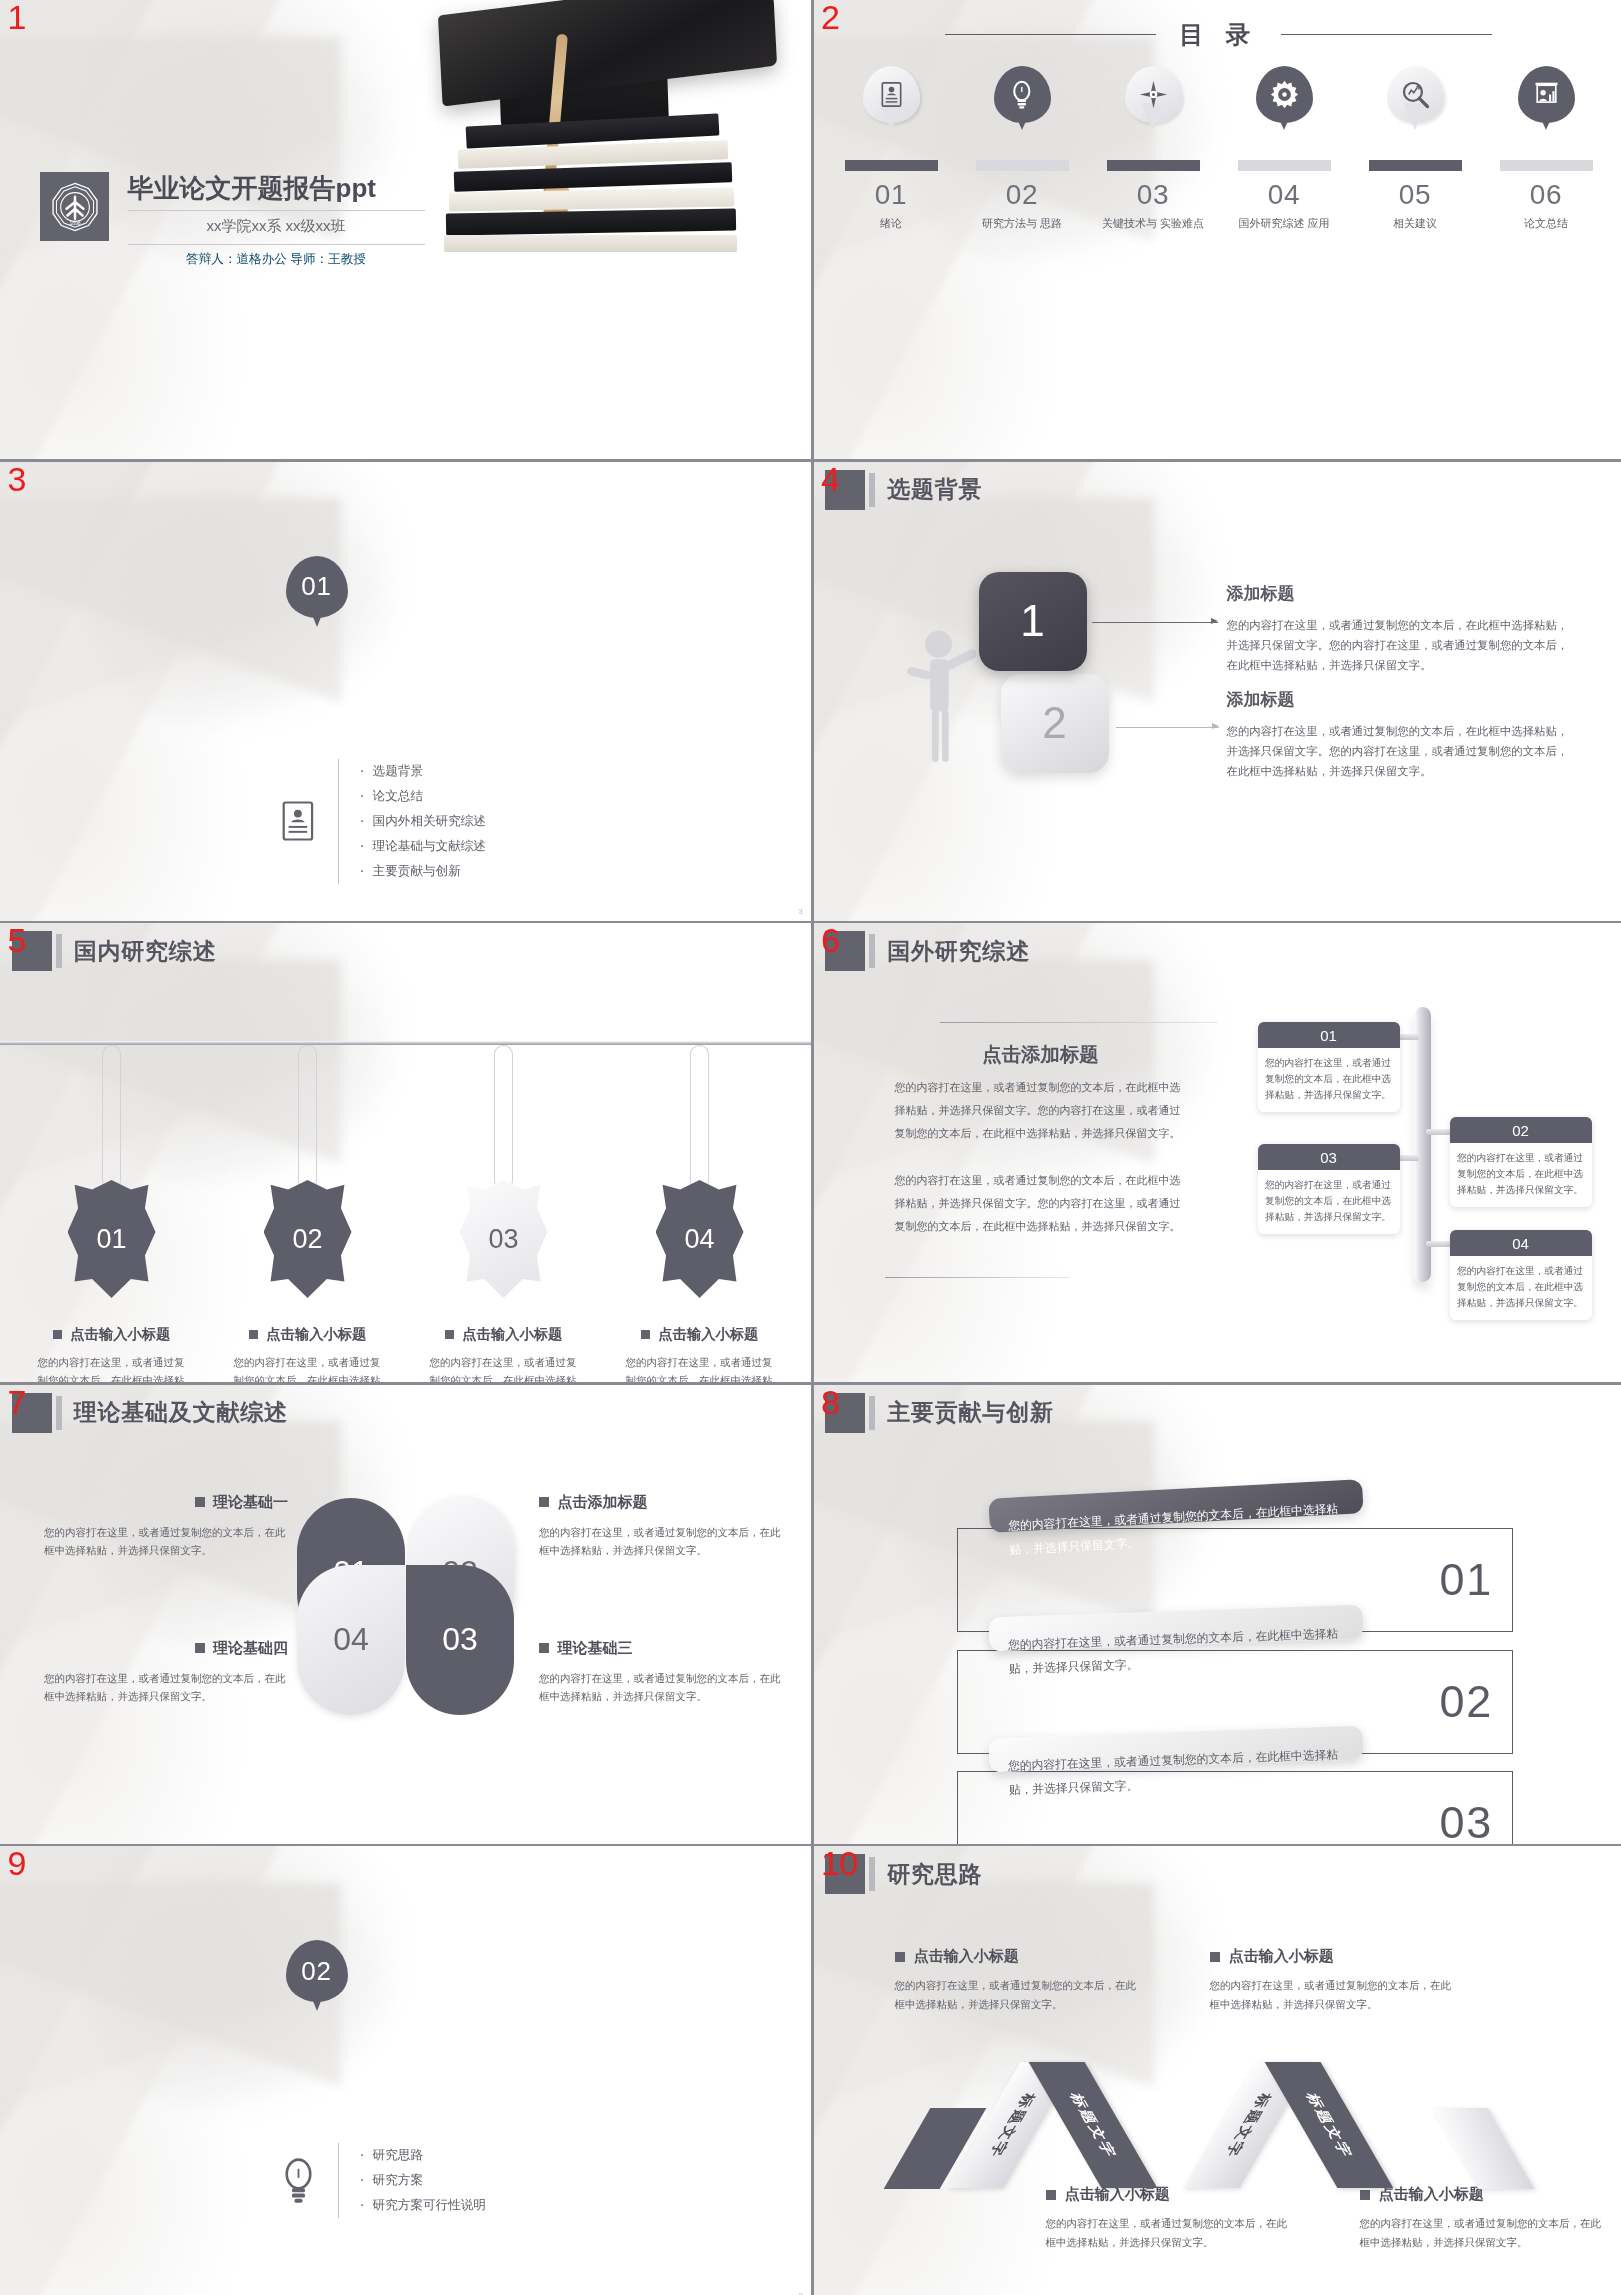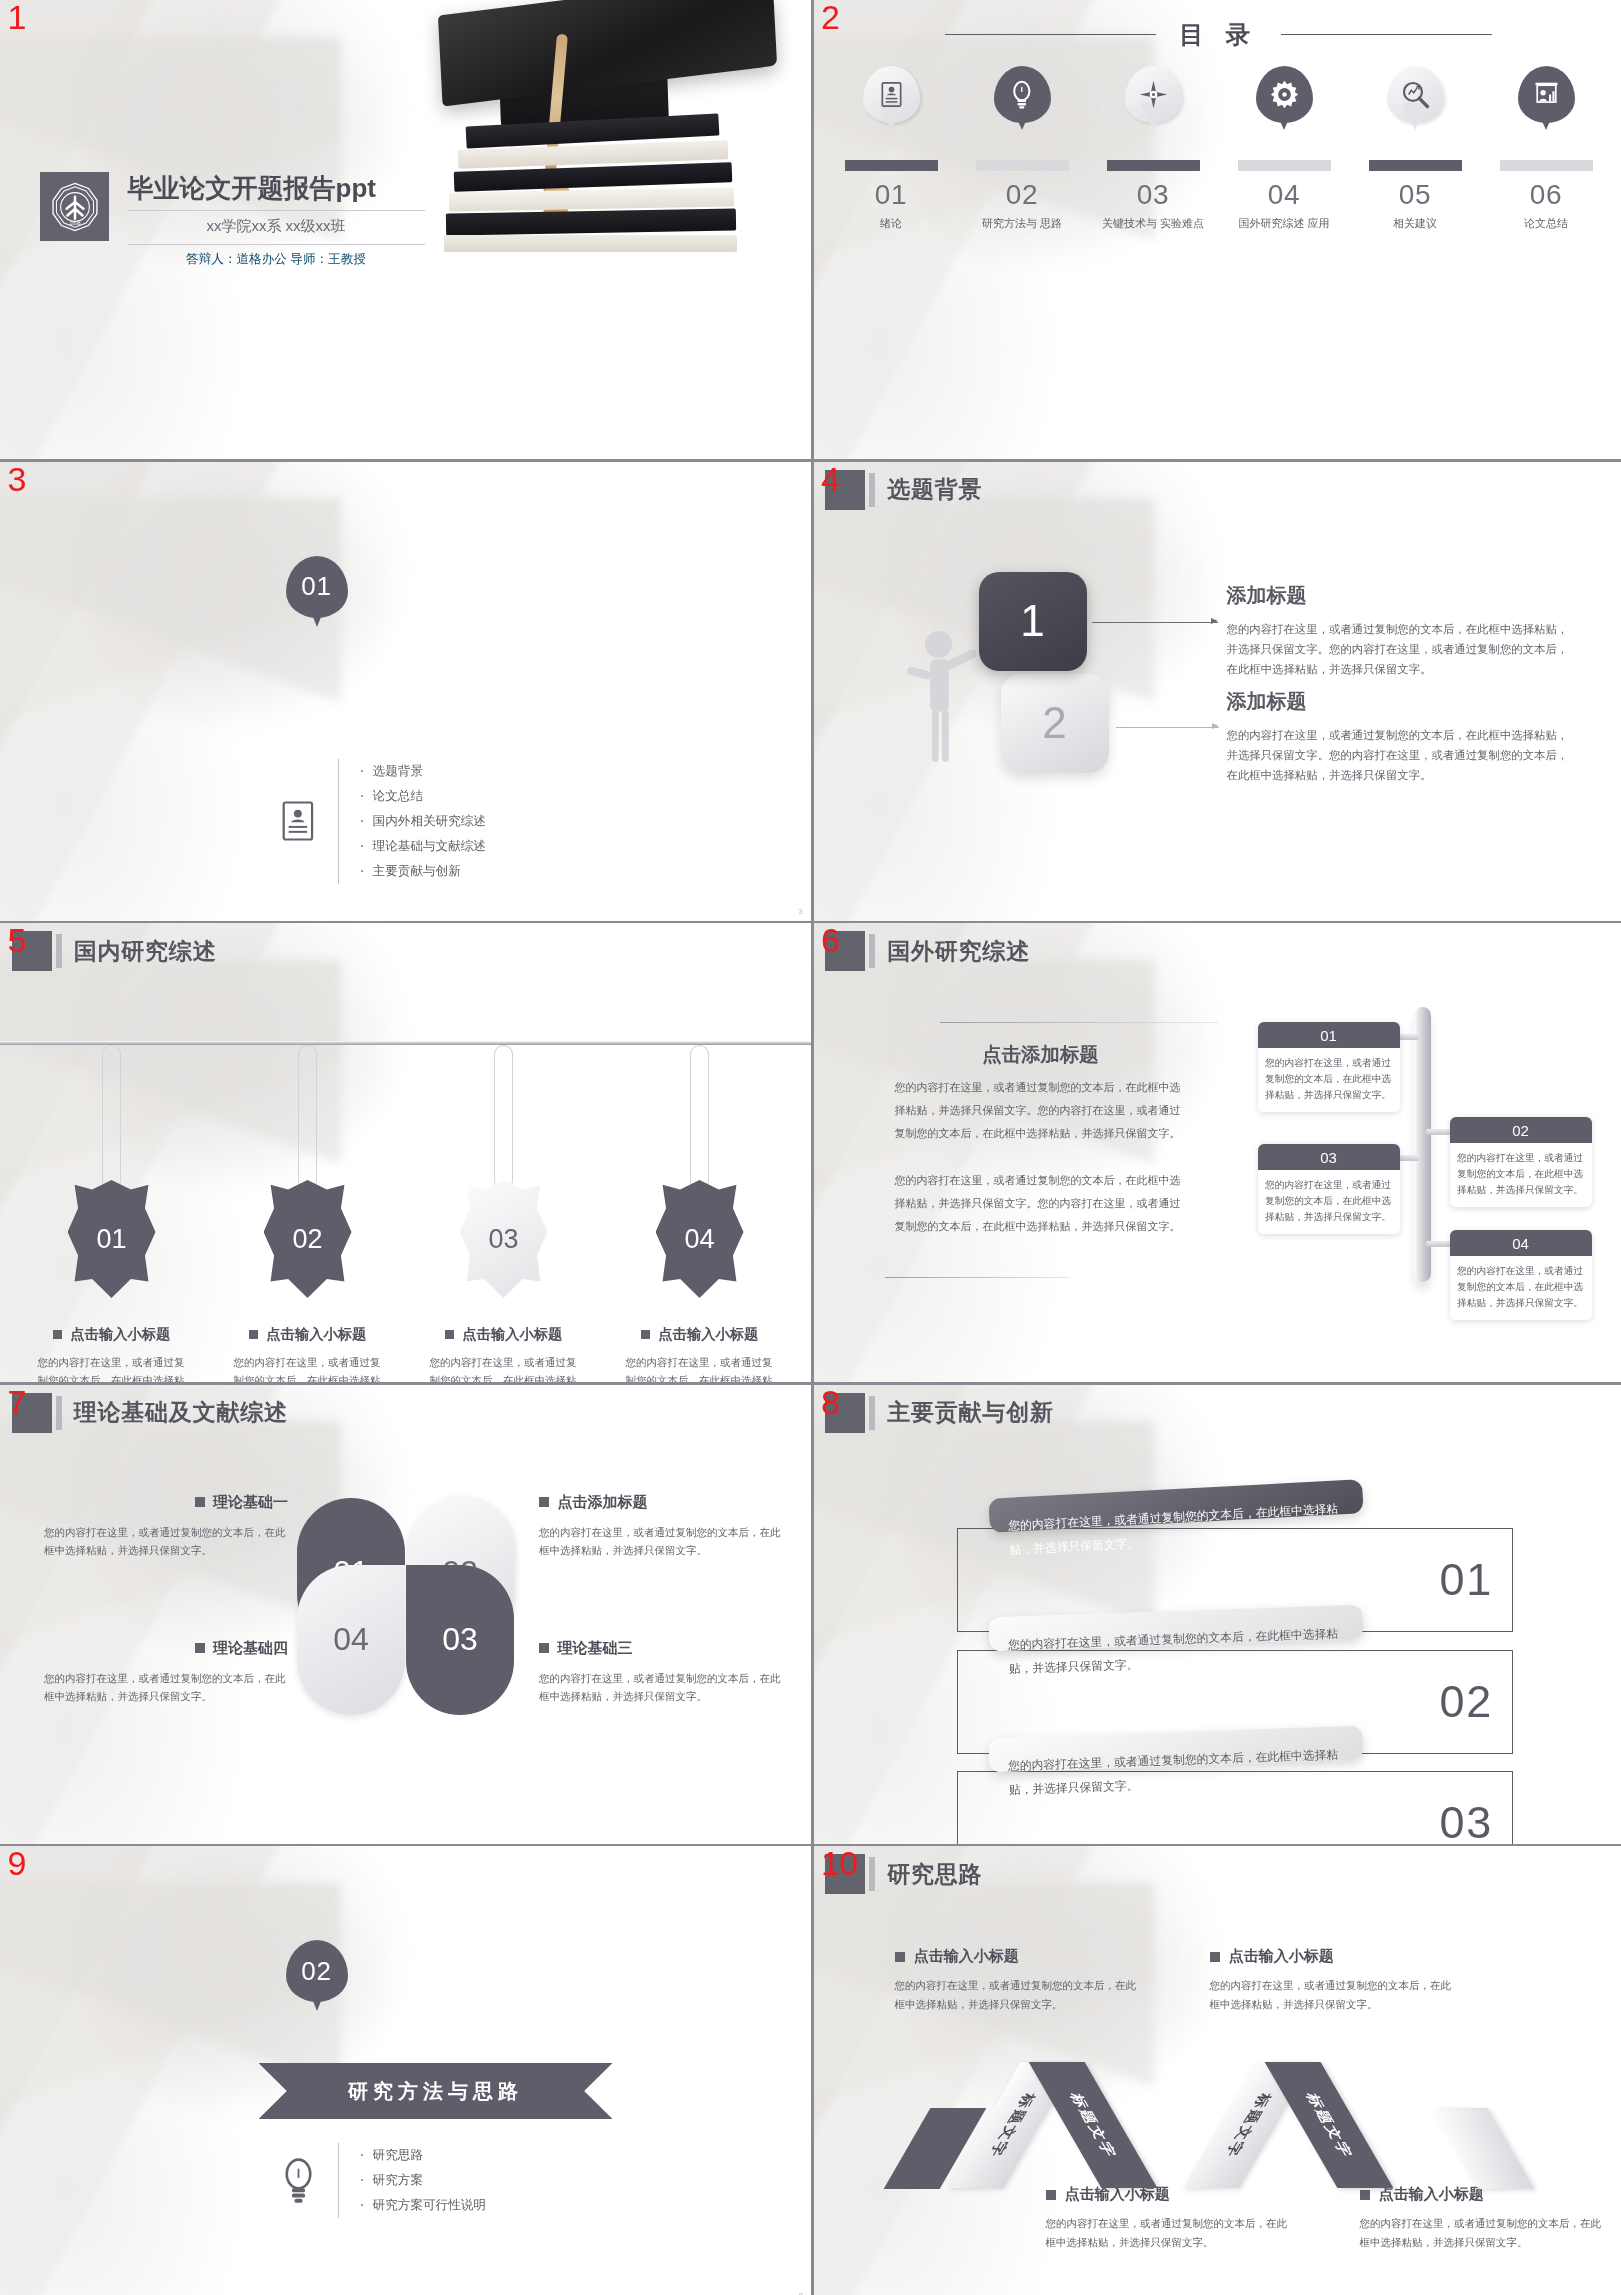--- a/index.html
+++ b/index.html
@@ -188,21 +188,21 @@
   .s4-arrow:after{
     content:""; position:absolute; right:-0.8px; top:-3.4px;
     border-left:7.6px solid #6a6a74; border-top:3.8px solid transparent; border-bottom:3.8px solid transparent;
   }
   .s4-arrow.a1{ left:278px; top:160px; width:126px; }
   .s4-arrow.a2{ left:302px; top:265px; width:103px; background:#b6b6bc; }
   .s4-arrow.a2:after{ border-left-color:#b6b6bc; }
   .s4-txt{ position:absolute; width:345px; }
   .s4-txt.t1{ left:413px; top:120px; }
   .s4-txt.t2{ left:413px; top:226px; }
-  .s4-h{ font-size:20px; font-weight:bold; color:#5a5a64; margin-bottom:10px; }
+  .s4-h{ font-size:17px; font-weight:bold; color:#5a5a64; margin-bottom:10px; }
   .s4-p{ font-size:11.4px; color:#63636d; line-height:20px; }
 
   
   .s5-rail{ position:absolute; left:0; right:0; top:118px; height:4.2px; background:linear-gradient(180deg,#fff,#c9c9cf 45%,#9a9aa2); }
   .s5-items{ position:absolute; left:25px; right:25px; top:122px; display:flex; justify-content:space-between; }
   .s5-col{ width:173px; display:flex; flex-direction:column; align-items:center; }
   .s5-string{ width:18.5px; height:145px; border:1.7px solid #d2d2d8; border-radius:9.3px; border-bottom:none; box-sizing:border-box; }
   .s5-badge{
     margin-top:-10px; width:88px; height:118px; position:relative;
     display:flex; align-items:center; justify-content:center; font-size:27px;
@@ -667,21 +667,20 @@
     <div class="s8-bub b3">您的内容打在这里，或者通过复制您的文本后，在此框中选择粘贴，并选择只保留文字。</div>
   </div>
 
   <div class="slide">
     <div class="bgwash"></div>
     <div class="slideno">9</div>
 
     <div class="sec-pin">
       <span>02</span>
     </div>
-    <div class="sec-ribbon">研究方法与思路</div>
 
     <div class="sec-body">
       <div class="sec-ico">
         <svg width="37" height="47" viewBox="0 0 28 36" fill="none" stroke="#63636e">
           <ellipse cx="14" cy="13" rx="9" ry="11" stroke-width="2"></ellipse>
           <path d="M14 9v7" stroke-width="1.4"></path>
           <rect x="9" y="24" width="10" height="3" rx="1.2" fill="#63636e" stroke="none"></rect>
           <rect x="9" y="28" width="10" height="3" rx="1.2" fill="#63636e" stroke="none"></rect>
           <rect x="11" y="32" width="6" height="3" rx="1.2" fill="#63636e" stroke="none"></rect>
         </svg>

